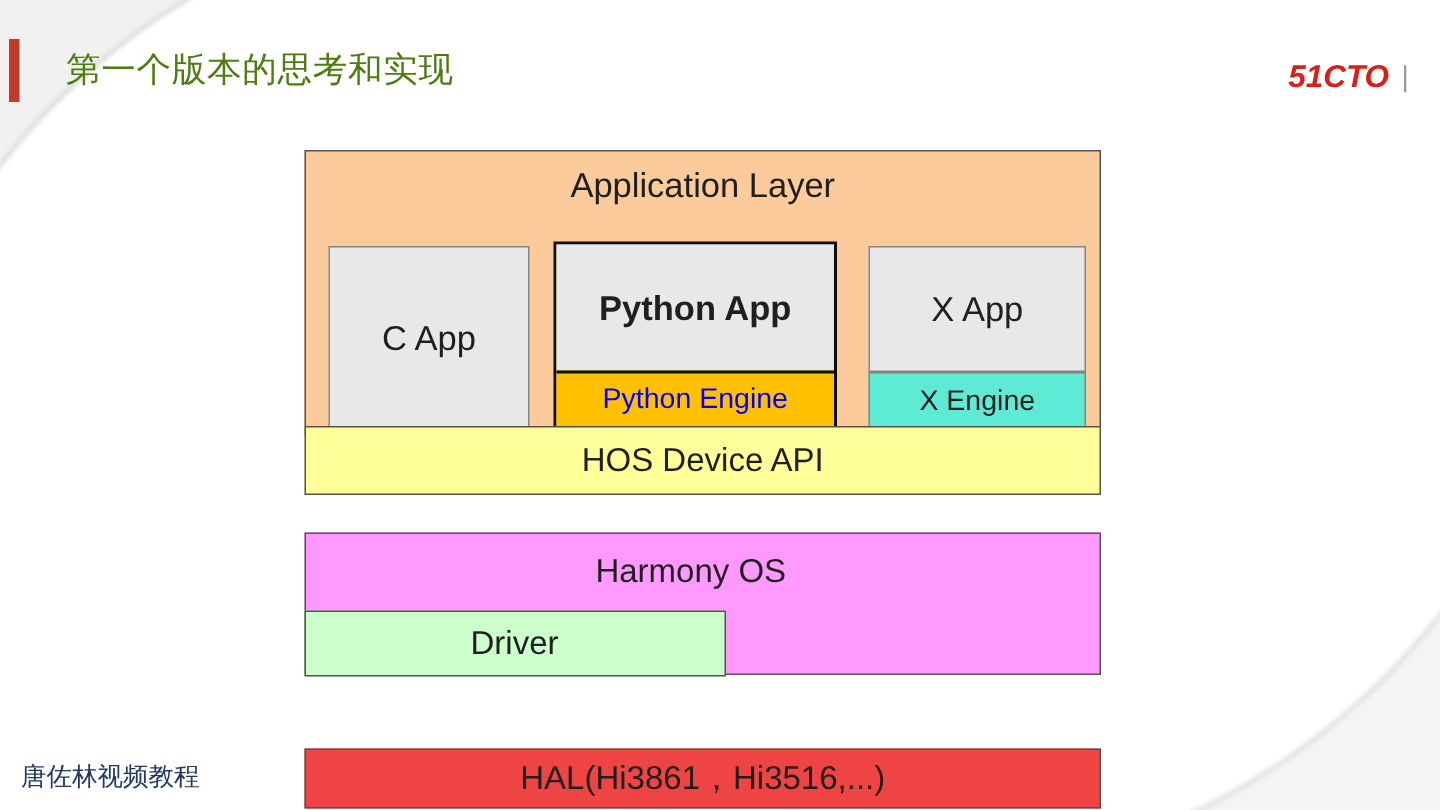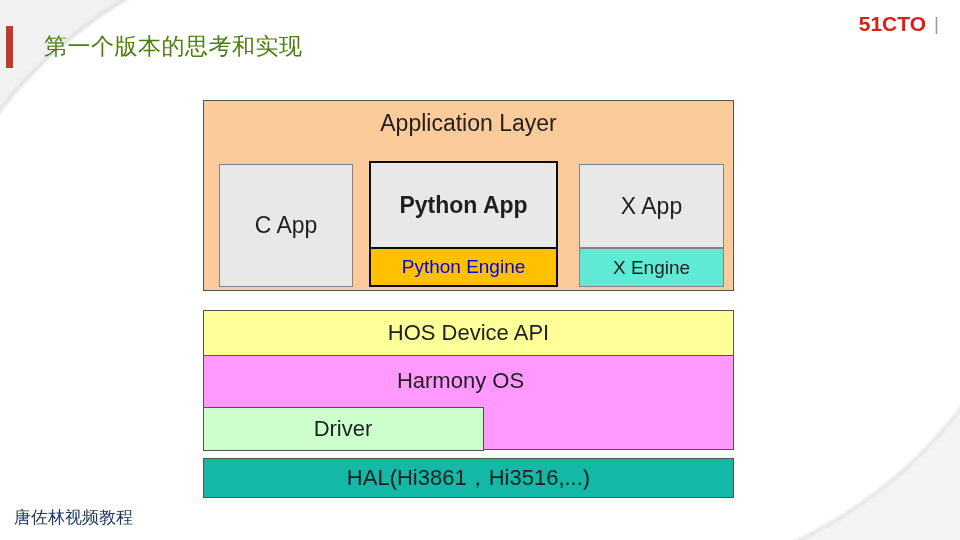--- a/index.html
+++ b/index.html
@@ -25,21 +25,21 @@
     pointer-events: none;
   }
 
   
   .accent-bar { position: absolute; left: 6px; top: 26px; width: 7px; height: 42px; }
   .page-title {
     position: absolute; left: 44px; top: 31px;
     font-size: 23px; font-weight: 400; color: #4d7c0f;
     letter-spacing: 0.5px; margin: 0;
   }
-  .logo { position: absolute; top: 12px; right: 15px; display: flex; align-items: center; }
+  .logo { position: absolute; top: 40px; right: 15px; display: flex; align-items: center; font-style: italic; }
   .logo-brand { font-size: 21px; font-weight: 800; letter-spacing: 0px; }
   .logo-sep { font-size: 19px; font-weight: 300; color: #9a9a9a; margin: 0 6px 0 8px; }
   .logo-community { font-size: 19px; font-weight: 700; color: #141414; }
 
   
   .box { position: absolute; box-sizing: border-box; }
   .outer-border { border: 1.5px solid #55544c; }
   .gray-border { border: 1.5px solid #848484; }
   .lbl { color: #1f1f1f; }
 
@@ -54,21 +54,21 @@
   .python-app { flex: 1; display: flex; align-items: center; justify-content: center;
                 font-size: 23px; font-weight: 700; }
   .python-engine { height: 36px; border-top: 2.5px solid #0d0d0d;
                    display: flex; align-items: center; justify-content: center; font-size: 19px; }
 
   .x-app { left: 375px; top: 63px; width: 145px; height: 84px;
            display: flex; align-items: center; justify-content: center; font-size: 23px; }
   .x-engine { left: 375px; top: 147px; width: 145px; height: 39px;
               display: flex; align-items: center; justify-content: center; font-size: 19px; }
 
-  .hos-api { left: 203px; top: 310px; width: 531px; height: 46px;
+  .hos-api { left: 203px; top: 284px; width: 531px; height: 46px;
              display: flex; align-items: center; justify-content: center; font-size: 22px; }
 
   .harmony-os { left: 203px; top: 355px; width: 531px; height: 95px; }
   .harmony-label { position: absolute; left: 0; right: 16px; top: 0; height: 50px;
                    display: flex; align-items: center; justify-content: center; font-size: 22px; }
   .driver { position: absolute; left: -1.5px; bottom: -1.5px; width: 281px; height: 44px;
             display: flex; align-items: center; justify-content: center; font-size: 22px; }
 
   .hal { left: 203px; top: 458px; width: 531px; height: 40px;
          display: flex; align-items: center; justify-content: center; font-size: 22px; }
@@ -107,19 +107,19 @@
       <div class="box gray-border x-engine lbl" style="background-color: #5eead4;">X Engine</div>
     </div>
 
     <div class="box outer-border hos-api lbl" style="background-color: rgb(255, 255, 153);">HOS Device API</div>
 
     <div class="box outer-border harmony-os" style="background-color: rgb(255, 153, 255);">
       <div class="harmony-label lbl">Harmony OS</div>
       <div class="box outer-border driver lbl" style="background-color: rgb(204, 255, 204);">Driver</div>
     </div>
 
-    <div class="box outer-border hal lbl" style="background-color: #14b8a6;">HAL(Hi3861，Hi3516,...)</div>
+    <div class="box outer-border hal lbl" style="background-color: #ef4444; margin-top: 41px;">HAL(Hi3861，Hi3516,...)</div>
 
   </div>
 
   <div class="footer-credit" style="color: rgb(31, 56, 100);">唐佐林视频教程</div>
 
 </div>
 
 </body></html>

